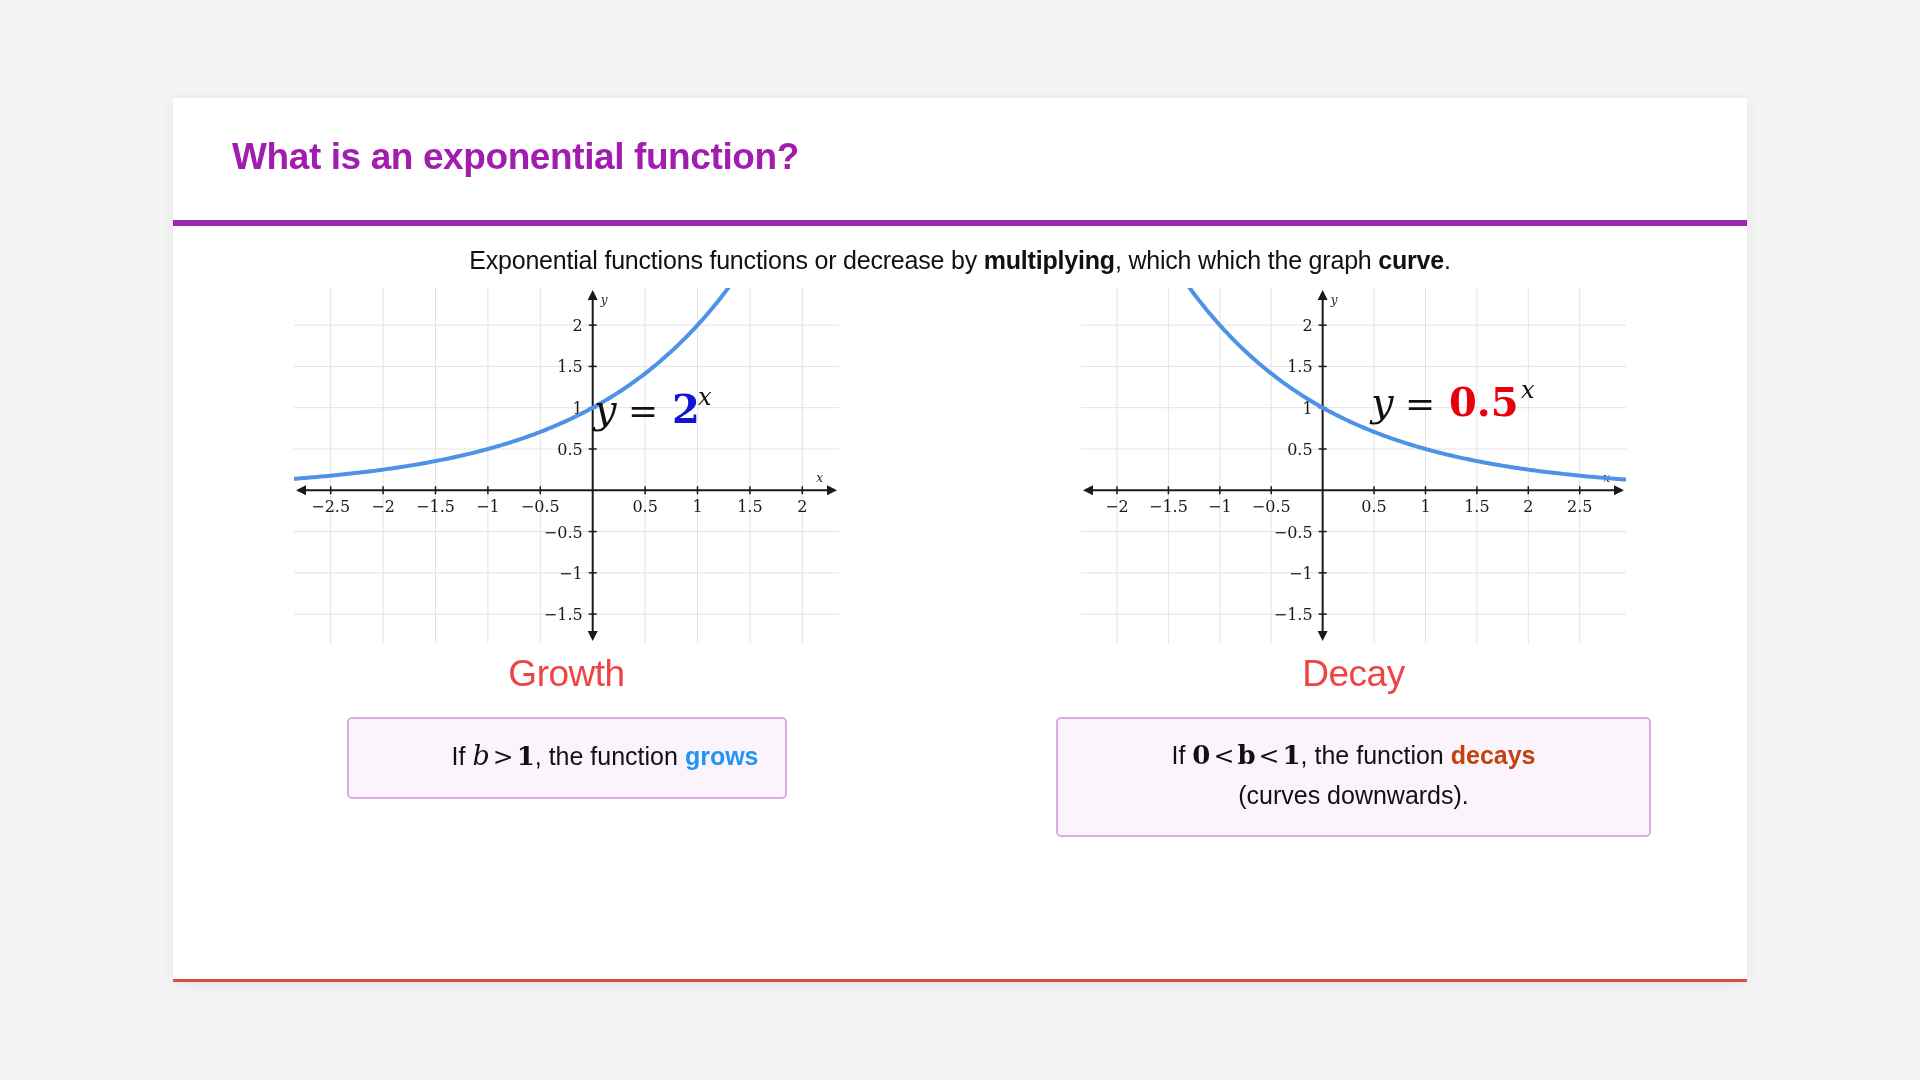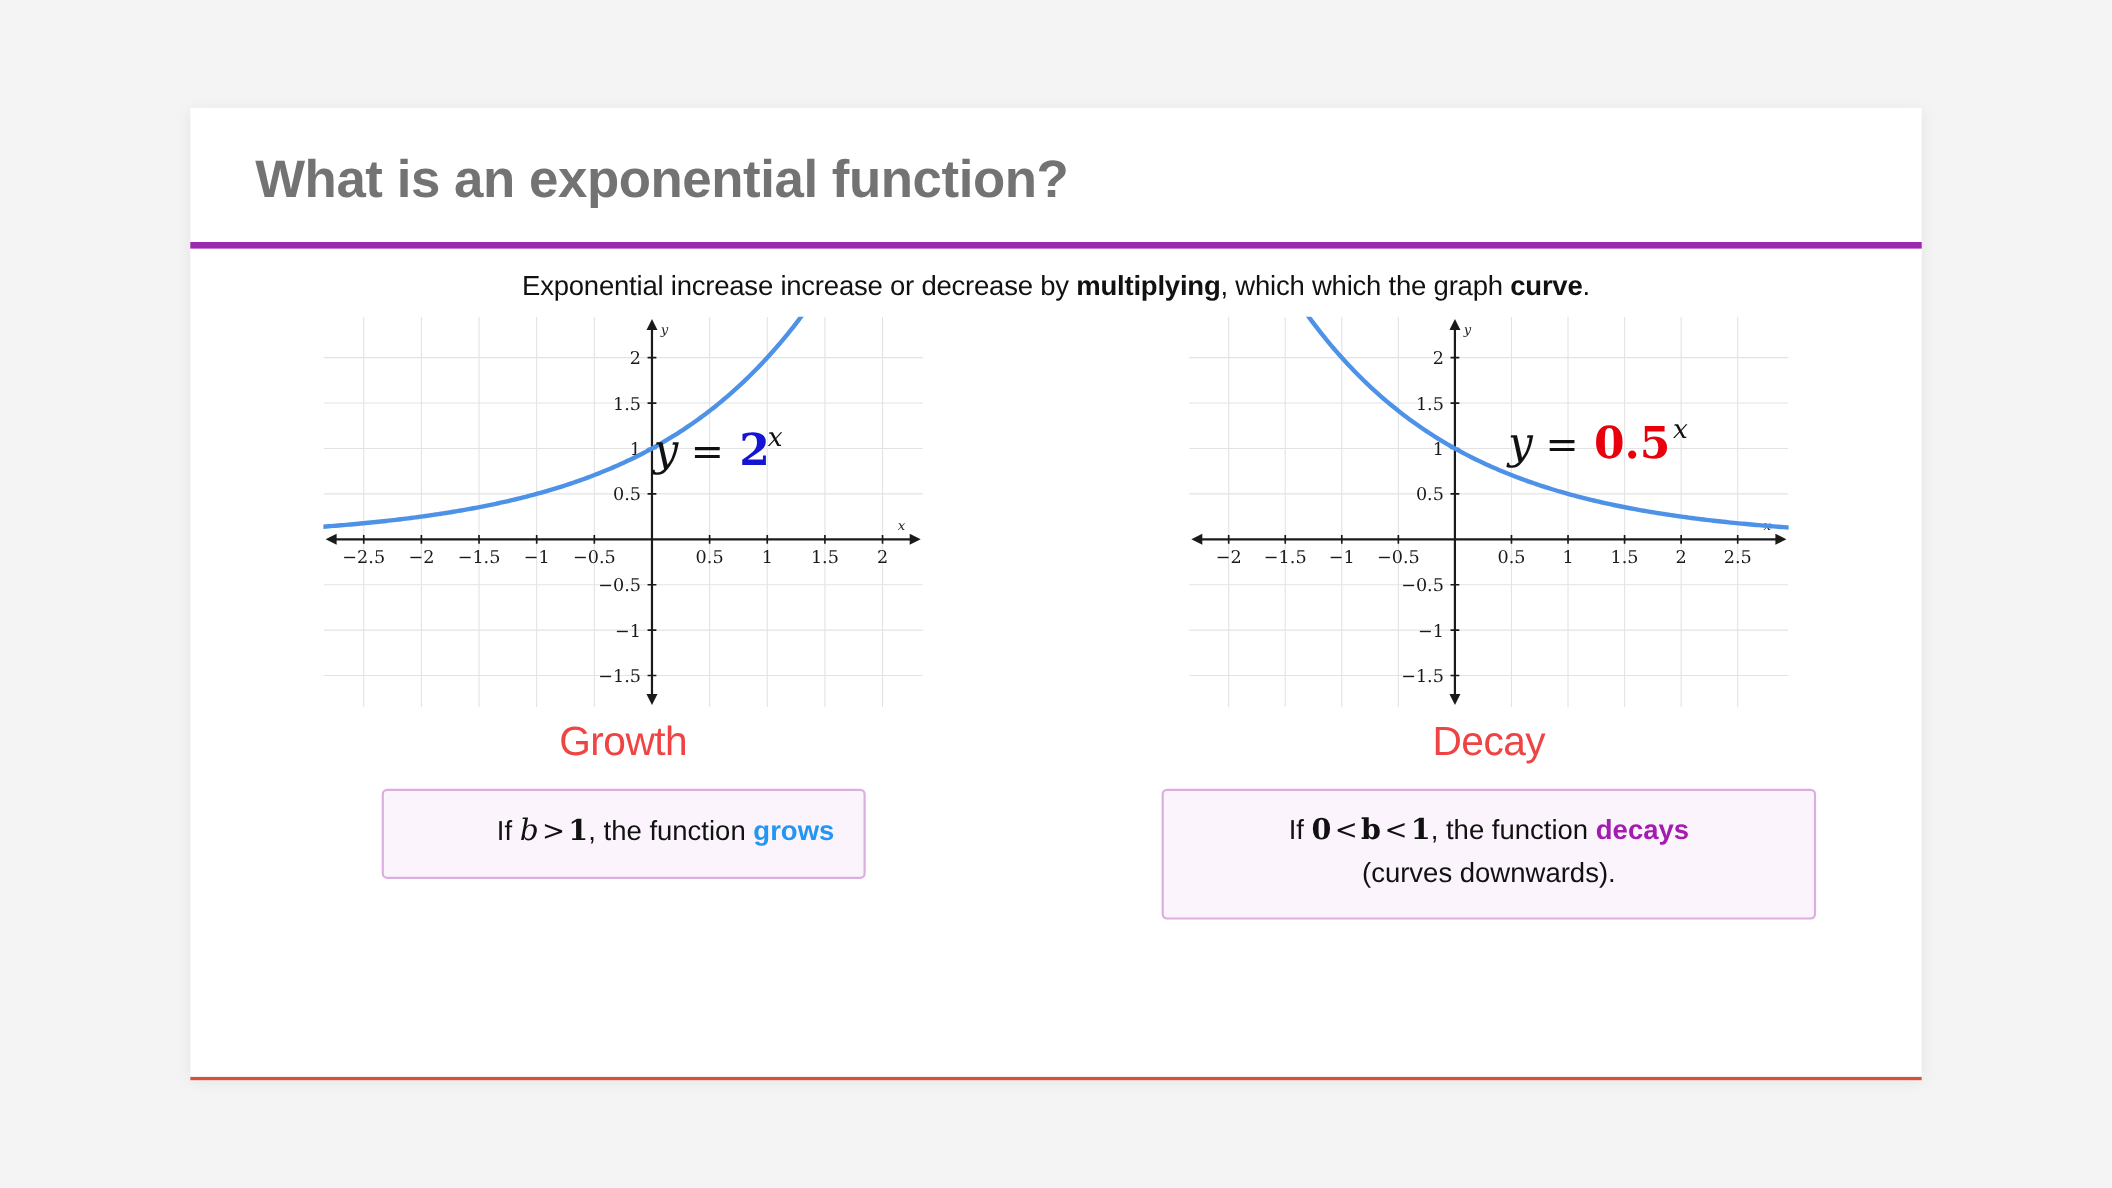--- a/index.html
+++ b/index.html
@@ -17,24 +17,24 @@
     box-shadow: 0 2px 14px rgba(0,0,0,0.07);
   }
   #card-bottom-rule {
     position: absolute; left: 0; bottom: 0;
     width: 100%; height: 3px;
     background: #d94f3d;
   }
   #slide-title {
     position: absolute;
     left: 59px; top: 38px;
-    font-size: 48px;
+    font-size: 37px;
     font-weight: bold;
     letter-spacing: -0.4px;
-    color: #737373;
+    color: #a21caf;
   }
   #title-rule {
     position: absolute;
     left: 0; top: 122px;
     width: 100%; height: 6px;
     background: #9c27b0;
   }
   #subtitle {
     position: absolute;
     left: 0; top: 148px;
@@ -74,21 +74,21 @@
     border-radius: 5px;
     padding: 16px 26px 20px 26px;
     text-align: center;
     font-size: 25px;
     color: #111111;
     line-height: 1.55;
   }
   .callout-left  { width: 440px; text-align: right; }
   .callout-right { width: 595px; }
   .kw-grow  { color: #2196f3; font-weight: bold; }
-  .kw-decay { color: #a21caf; font-weight: bold; margin-top: 16px; }
+  .kw-decay { color: #c2410c; font-weight: bold; margin-top: 16px; }
   .mathvar {
     font-family: "DejaVu Serif", serif;
     font-style: italic;
     font-size: 27px;
   }
   .mathnum {
     font-family: "DejaVu Serif", serif;
     font-weight: bold;
     font-size: 26px;
   }
@@ -134,21 +134,21 @@
 </style>
 </head>
 <body>
 
 <div id="slide-card">
 
   <div id="slide-title">What is an exponential function?</div>
   <div id="title-rule"></div>
 
   <div id="subtitle">
-    <span>Exponential increase increase or decrease by </span><b>multiplying</b><span>, which which the graph </span><b>curve</b><span>.</span>
+    <span>Exponential functions functions or decrease by </span><b>multiplying</b><span>, which which the graph </span><b>curve</b><span>.</span>
   </div>
 
   <div id="panels">
 
     <div class="panel">
       <div class="graph-wrap">
         <svg id="svg-growth" viewBox="0 0 545 355">
             <g>
               <line x1="36.682692307692314" y1="0" x2="36.682692307692314" y2="355" stroke="#e3e3e3" stroke-width="1"></line>
               <line x1="89.08653846153847" y1="0" x2="89.08653846153847" y2="355" stroke="#e3e3e3" stroke-width="1"></line>

